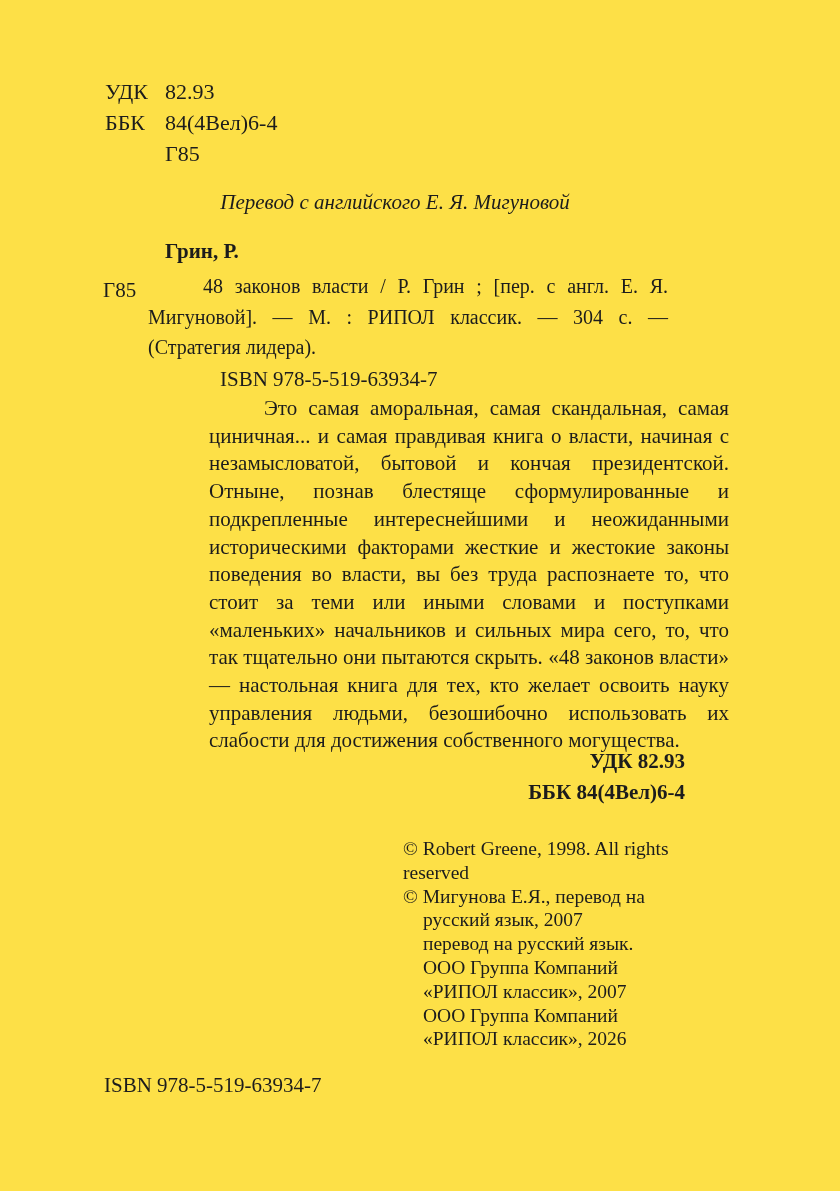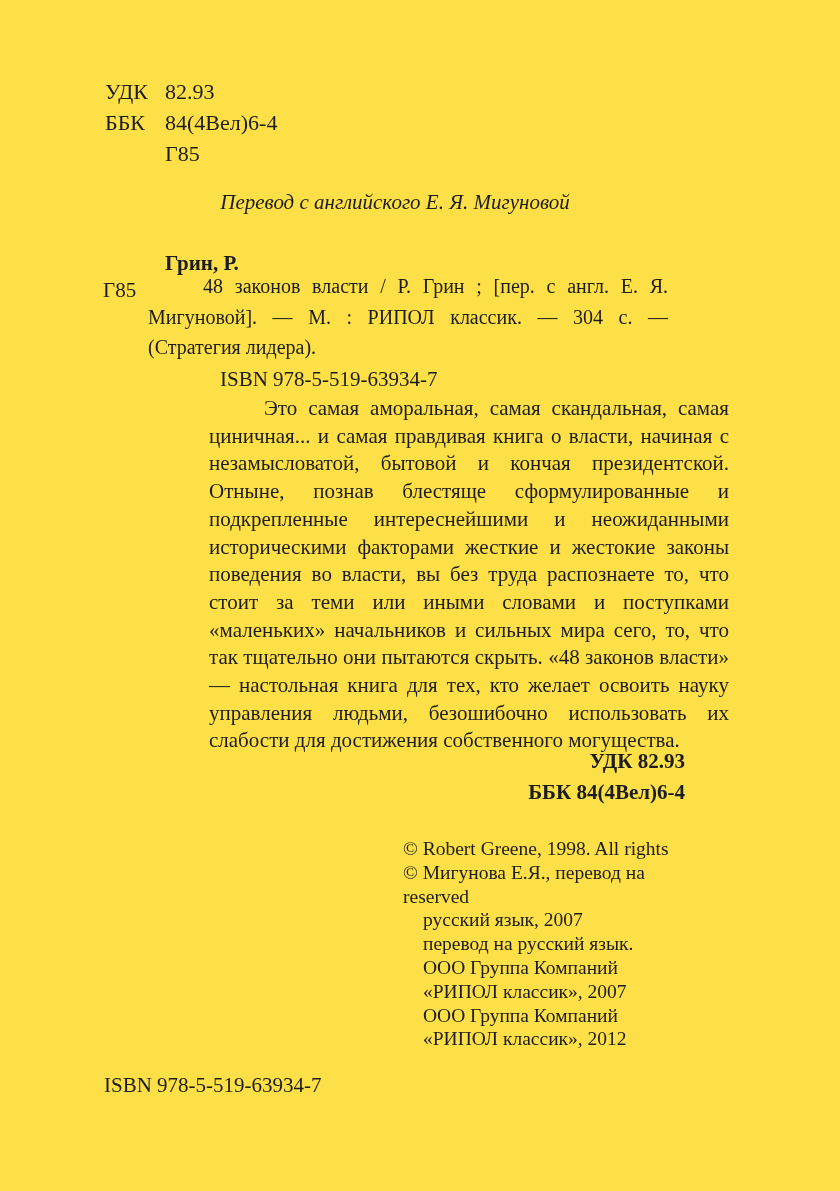--- a/index.html
+++ b/index.html
@@ -33,21 +33,21 @@
     top: 189px;
     width: 580px;
     text-align: center;
     font-style: italic;
     font-size: 21px;
     line-height: 27px;
   }
   .author-heading {
     position: absolute;
     left: 165px;
-    top: 248px;
+    top: 236px;
     font-weight: bold;
     font-size: 21px;
     line-height: 30px;
   }
   .margin-sign {
     position: absolute;
     left: 103px;
     top: 275px;
     font-size: 21px;
     line-height: 30px;
@@ -138,25 +138,25 @@
 
   <div class="annotation">Это самая аморальная, самая скандальная, самая циничная... и самая правдивая книга о власти, начиная с незамысловатой, бытовой и кончая президентской. Отныне, познав блестяще сформулированные и подкрепленные интереснейшими и неожиданными историческими факторами жесткие и жестокие законы поведения во власти, вы без труда распознаете то, что стоит за теми или иными словами и поступками «маленьких» начальников и сильных мира сего, то, что так тщательно они пытаются скрыть. «48 законов власти» — настольная книга для тех, кто желает освоить науку управления людьми, безошибочно использовать их слабости для достижения собственного могущества.</div>
 
   <div class="classif-right">
     <div>УДК 82.93</div>
     <div>ББК 84(4Вел)6-4</div>
   </div>
 
   <div class="copyright">
     <div>© Robert Greene, 1998. All rights</div>
+    <div>reserved</div>
     <div>© Мигунова Е.Я., перевод на</div>
-    <div>reserved</div>
     <div class="cont">русский язык, 2007</div>
     <div class="cont">перевод на русский язык.</div>
     <div class="cont">ООО Группа Компаний</div>
     <div class="cont">«РИПОЛ классик», 2007</div>
     <div class="cont">ООО Группа Компаний</div>
-    <div class="cont">«РИПОЛ классик», 2012</div>
+    <div class="cont">«РИПОЛ классик», 2026</div>
   </div>
 
   <div class="isbn-bottom">ISBN 978-5-519-63934-7</div>
 
 </div>
 
 </body></html>

